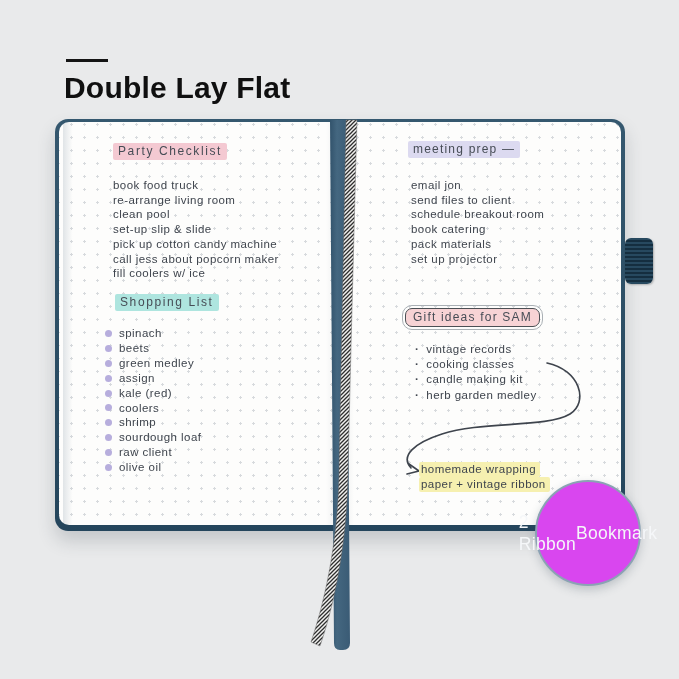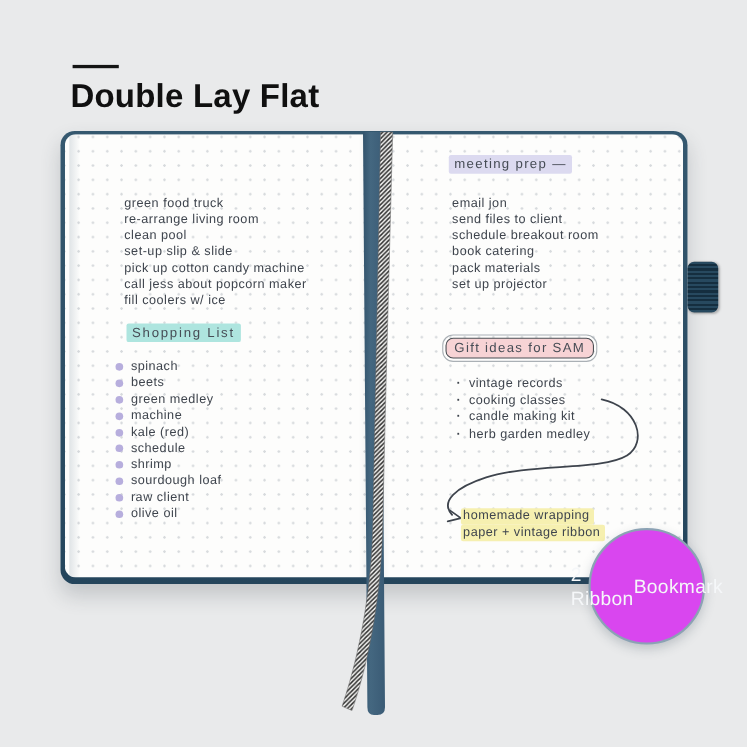--- a/index.html
+++ b/index.html
@@ -88,23 +88,24 @@
 <body>
 
 <div class="scene">
 
   <div class="title-dash"></div>
   <div class="page-title">Double Lay Flat</div>
 
   <div class="notebook">
     <div class="pages">
 
+      <div class="abs hand heading hl" style="left:54px; top:21px; background:#f4c9d2;">Party Checklist</div>
 
       <ul class="abs hand plain-list" style="left:54px; top:56px;">
-        <li>green food truck</li>
+        <li>book food truck</li>
         <li>re-arrange living room</li>
         <li>clean pool</li>
         <li>set-up slip &amp; slide</li>
         <li>pick up cotton candy machine</li>
         <li>call jess about popcorn maker</li>
         <li>fill coolers w/ ice</li>
       </ul>
 
       <div class="abs hand heading hl" style="left:56px; top:172px; background:#aee5df;">Shopping List</div>
 
@@ -116,29 +117,29 @@
         <li>
             <span class="dot"></span>
             <span>beets</span>
           </li>
         <li>
             <span class="dot"></span>
             <span>green medley</span>
           </li>
         <li>
             <span class="dot"></span>
-            <span>machine</span>
+            <span>assign</span>
           </li>
         <li>
             <span class="dot"></span>
             <span>kale (red)</span>
           </li>
         <li>
             <span class="dot"></span>
-            <span>schedule</span>
+            <span>coolers</span>
           </li>
         <li>
             <span class="dot"></span>
             <span>shrimp</span>
           </li>
         <li>
             <span class="dot"></span>
             <span>sourdough loaf</span>
           </li>
         <li>

